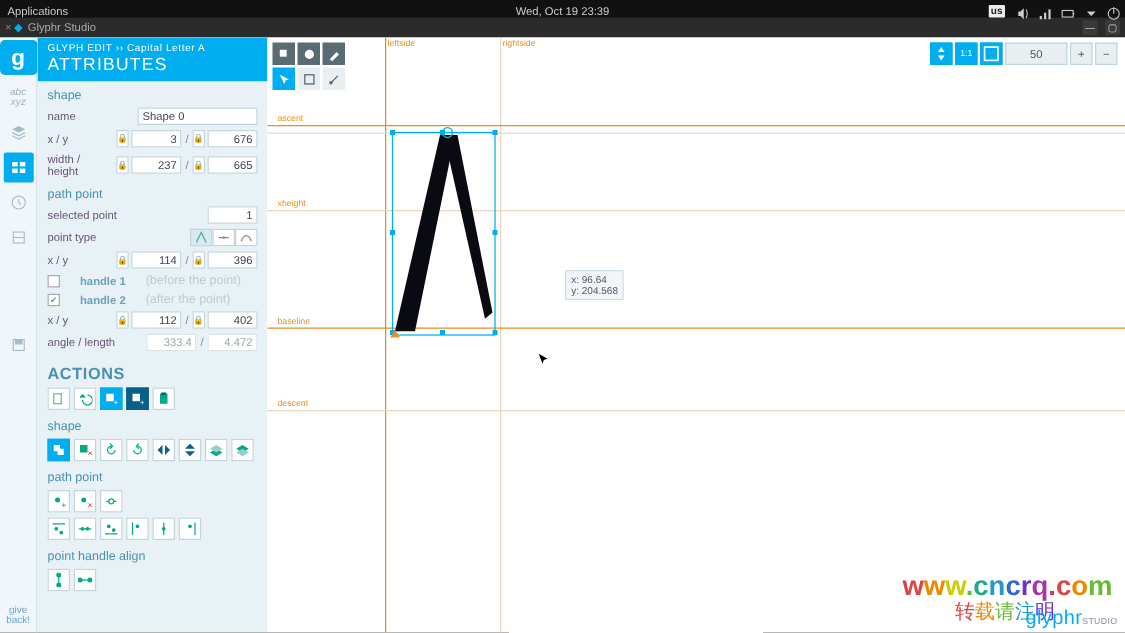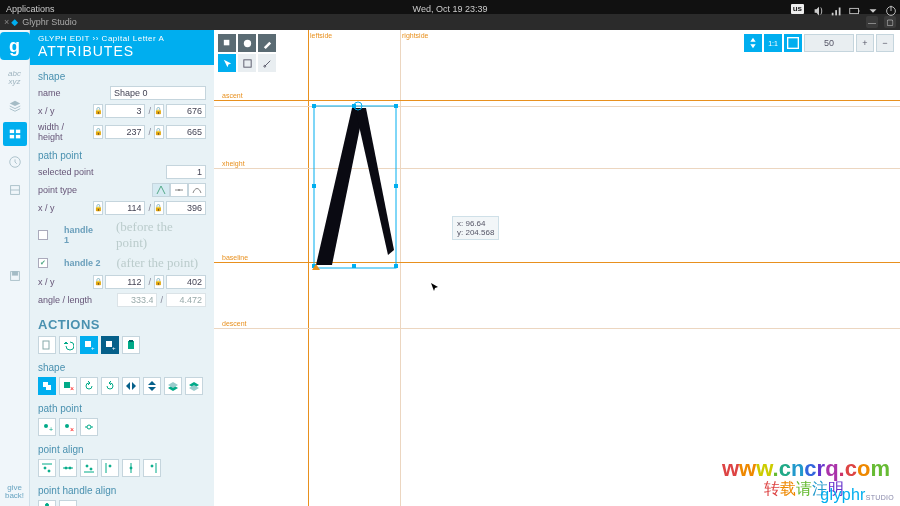--- a/index.html
+++ b/index.html
@@ -38,21 +38,21 @@
 .row { display:flex; align-items:center; padding:2px 8px; gap:12px; font-size:9px; color:#667;}
 .row .lbl { width:70px; color:#657; }
 .input-pair { display:flex; align-items:center; margin-left:auto; gap:2px;}
 .mini-input { width:40px; height:14px; background:#fff; border:1px solid #c5d5dd; text-align:right; padding:0 3px; font-size:9px; color:#445;}
 .mini-lock { width:10px; height:14px; background:#fff; border:1px solid #c5d5dd; display:flex;align-items:center;justify-content:center; color:#aab; font-size:7px;}
 .sep { color:#889; padding:0 1px;}
 .name-input { width:96px; height:14px; background:#fff; border:1px solid #c5d5dd; padding:0 3px; font-size:9px; color:#445; margin-left:auto;}
 .mode-btn { width:96px; height:14px; background:#6c7d86; color:#fff; border:none; font-size:8px; margin-left:auto; display:flex;align-items:center;justify-content:center; gap:3px;}
 .check { width:10px; height:10px; border:1px solid #aab; margin-right:4px; display:inline-flex;align-items:center;justify-content:center; background:#fff; font-size:7px; color:#5a8;}
 .handle-name{ color:#6ca0bc; font-weight:bold; margin-right:4px;}
-.handle-hint{ color:#bcc; font-size:13px;font-family:Liberation Serif, serif;}
+.handle-hint{ color:#bcc; font-size:10px;}
 .seg-btns { display:flex; margin-left:auto; }
 .seg-btn { width:18px; height:14px; border:1px solid #c5d5dd; background:#fff; display:flex;align-items:center;justify-content:center;}
 .seg-btn.active{ background:#d6eaf2;}
 .seg-btn svg { width:10px;height:10px;}
 
 .actions-title { color:#4a91b0; font-size:13px; font-weight:bold; padding:8px 8px 2px; letter-spacing:.5px;}
 .action-row { display:flex; gap:3px; padding:2px 8px; flex-wrap:wrap;}
 .action-btn { width:18px; height:18px; background:#fff; border:1px solid #c5d5dd; display:flex; align-items:center; justify-content:center;}
 .action-btn.sq { background:#00aeef; border-color:#00aeef;}
 .action-btn.sq.dk { background:#06608a; border-color:#06608a;}
@@ -385,21 +385,20 @@
         </div>
       <div class="action-btn">
           <svg viewBox="0 0 12 12" fill="none" stroke="#0a8">
             <circle cx="6" cy="6" r="2"></circle>
             <line x1="2" y1="6" x2="4" y2="6"></line>
             <line x1="8" y1="6" x2="10" y2="6"></line>
           </svg>
         </div>
     </div>
 
-    <div class="section-title">point align</div>
     <div class="action-row">
       <div class="action-btn">
           <svg viewBox="0 0 12 12" stroke="#0a8">
             <line x1="1" y1="2" x2="11" y2="2"></line>
             <circle cx="4" cy="6" r="1" fill="#0a8"></circle>
             <circle cx="8" cy="9" r="1" fill="#0a8"></circle>
           </svg>
         </div>
       <div class="action-btn">
           <svg viewBox="0 0 12 12" stroke="#0a8">

